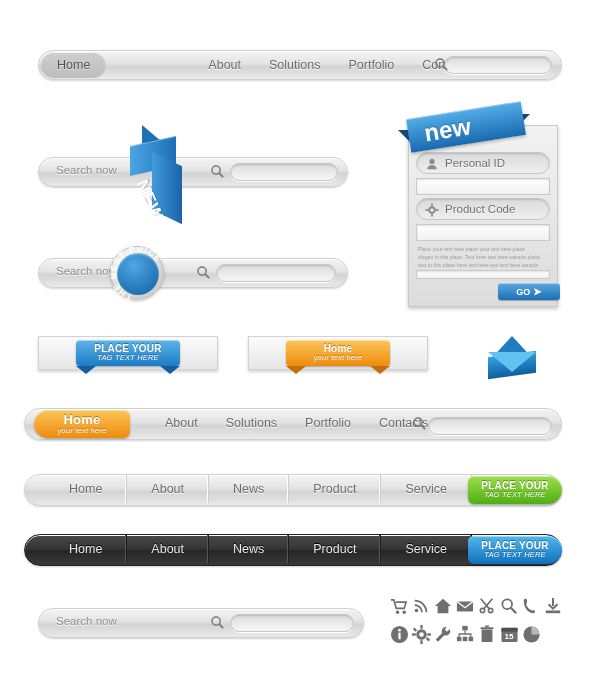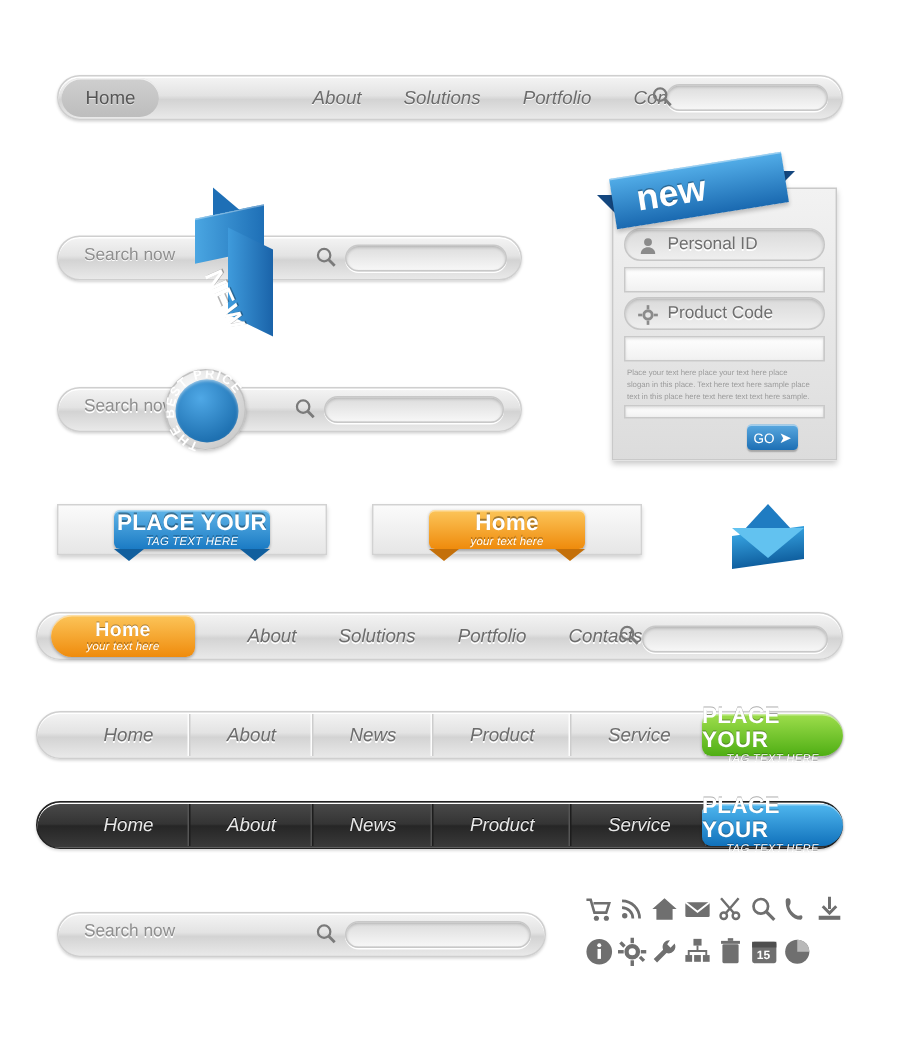--- a/index.html
+++ b/index.html
@@ -24,23 +24,22 @@
     box-shadow: 0 1px 2px rgba(0,0,0,0.18), inset 0 1px 0 #ffffff;
     display: flex;
     align-items: center;
   }
   .bar.dark {
     background: linear-gradient(to bottom, #4a4a4a 0%, #343434 48%, #262626 52%, #3a3a3a 100%);
     border: 1px solid #222;
   }
   .menu {
     display: flex;
-    align-items: center;
+    align-items: flex-start;
     height: 100%;
-    font-style: italic;
   }
   .menu-item {
     font-size: 12.5px;
     color: #6c6c6c;
     padding: 0 14px;
     line-height: 28px;
     white-space: nowrap;
     text-shadow: 0 1px 0 #ffffff;
   }
   .menu-item.sep { border-left: 1px solid #cdcdcd; box-shadow: -1px 0 0 #fdfdfd; }
@@ -87,21 +86,21 @@
   .tagpill {
     position: absolute;
     width: 104px; height: 26px;
     border-radius: 4px;
     display: flex; flex-direction: column;
     align-items: center; justify-content: center;
     color: #fff;
     line-height: 1.05;
     box-shadow: 0 1px 2px rgba(0,0,0,.3), inset 0 1px 0 rgba(255,255,255,.45);
   }
-  .tagpill .l1 { font-size: 15px; font-weight: bold; letter-spacing: .2px; text-shadow: 0 -1px 0 rgba(0,0,0,.35); }
+  .tagpill .l1 { font-size: 10px; font-weight: bold; letter-spacing: .2px; text-shadow: 0 -1px 0 rgba(0,0,0,.35); }
   .tagpill .l2 { font-size: 7.5px; letter-spacing: .2px; text-shadow: 0 -1px 0 rgba(0,0,0,.3); font-style: italic; }
   .tp-blue   { background: linear-gradient(to bottom, #5fb4e8, #1b7bc4); }
   .tp-orange { background: linear-gradient(to bottom, #fcc55a, #ef8b0c); }
   .tp-green  { background: linear-gradient(to bottom, #9ede4c, #4fae14); }
   .tp-cyan   { background: linear-gradient(to bottom, #4fb7ef, #1071bb); }
 
   .tail { position:absolute; width:0; height:0; }
 
   
   .plate {
@@ -136,24 +135,24 @@
   }
   .panel-copy {
     position: absolute;
     font-size: 5.2px;
     color: #9b9b9b;
     line-height: 1.5;
     width: 122px;
   }
   .go-btn {
     position: absolute;
-    width: 34px; height: 17px;
+    width: 62px; height: 17px;
     border-radius: 3px;
     background: linear-gradient(to bottom, #5aa9e0, #1d6fb4);
-    color: #fff; font-size: 9px; font-weight: normal;
+    color: #fff; font-size: 9px; font-weight: bold;
     display: flex; align-items: center; justify-content: center; gap: 3px;
     box-shadow: inset 0 1px 0 rgba(255,255,255,.45), 0 1px 1px rgba(0,0,0,.25);
   }
 
   
   .badge {
     position: absolute;
     width: 54px; height: 54px;
     border-radius: 50%;
     background: radial-gradient(circle at 35% 30%, #ffffff, #d9d9d9 60%, #bdbdbd 100%);

